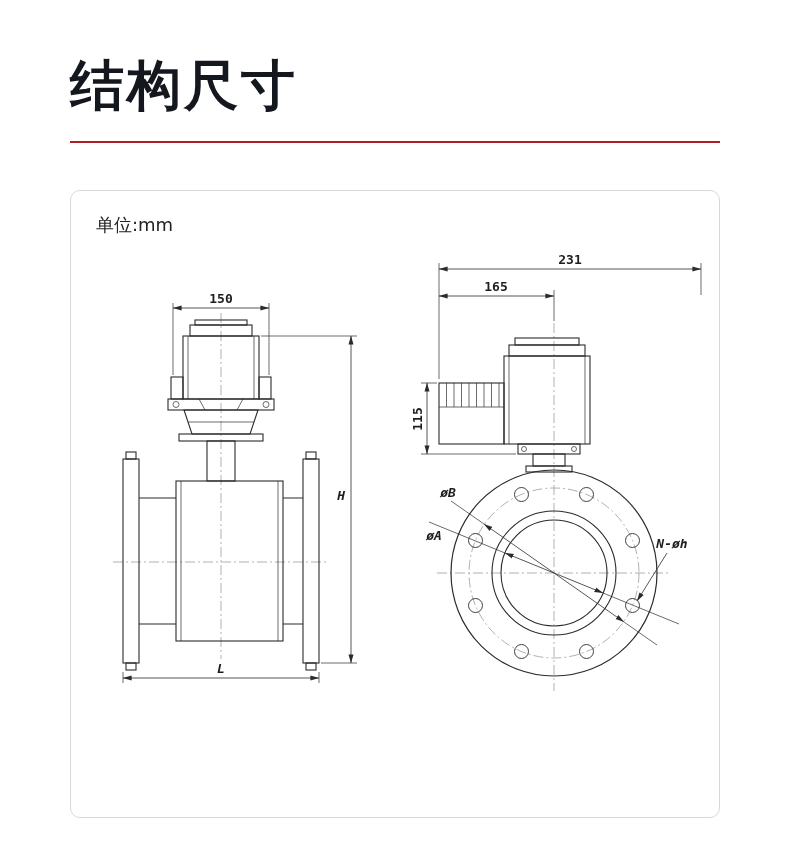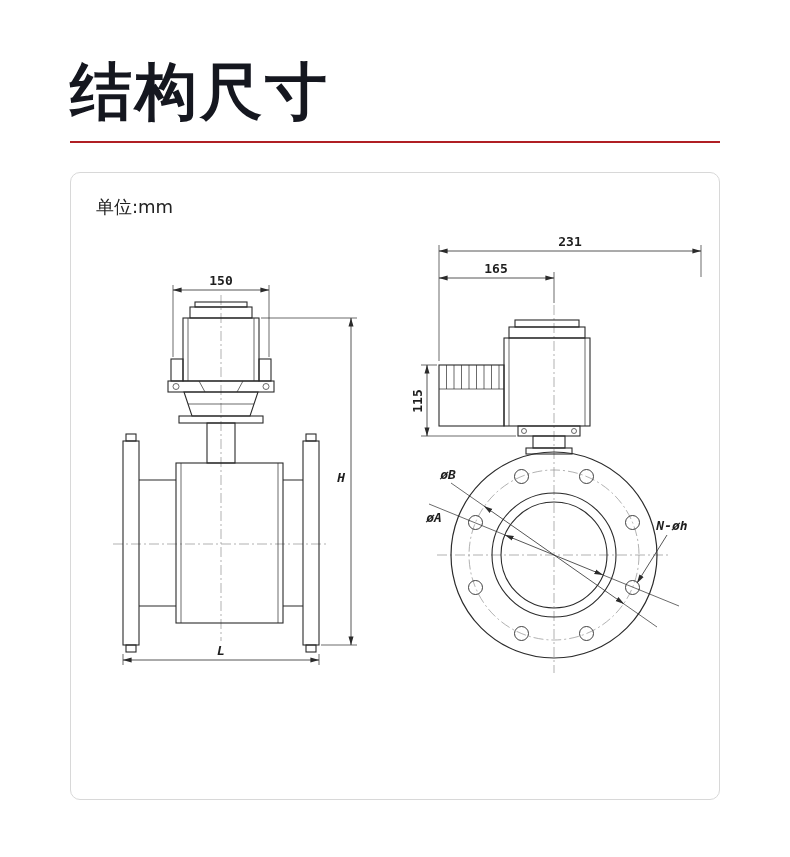--- a/index.html
+++ b/index.html
@@ -3,29 +3,29 @@
 <meta charset="utf-8">
 <style>
   * { margin:0; padding:0; box-sizing:border-box; }
   html,body { background:#ffffff; }
   body {
     width:790px; height:857px; position:relative; overflow:hidden;
     font-family:"Liberation Sans","DejaVu Sans",sans-serif;
   }
   .title {
     position:absolute; left:70px; top:50px;
-    font-size:62px; font-weight:700; color:#15171f; letter-spacing:3px;
+    font-size:54px; font-weight:700; color:#15171f; letter-spacing:3px;
     font-family:"DejaVu Sans","Liberation Sans",sans-serif;
   }
   .rule {
     position:absolute; left:70px; top:141px; width:650px; height:2px;
     background:#b01f24;
   }
   .panel {
-    position:absolute; left:70px; top:172px; width:650px; height:628px;
+    position:absolute; left:70px; top:190px; width:650px; height:628px;
     border:1px solid #d8d8d8; border-radius:10px; background:#ffffff;
   }
   .unit {
     position:absolute; left:25px; top:22px; font-size:18px; color:#222;
     font-family:"DejaVu Sans","Liberation Sans",sans-serif;
   }
   svg.drawing { position:absolute; left:0; top:0; width:650px; height:628px; }
 
   .ln   { stroke:#2b2b2b; stroke-width:1.1; fill:none; }
   .thin { stroke:#2b2b2b; stroke-width:0.7; fill:none; }

